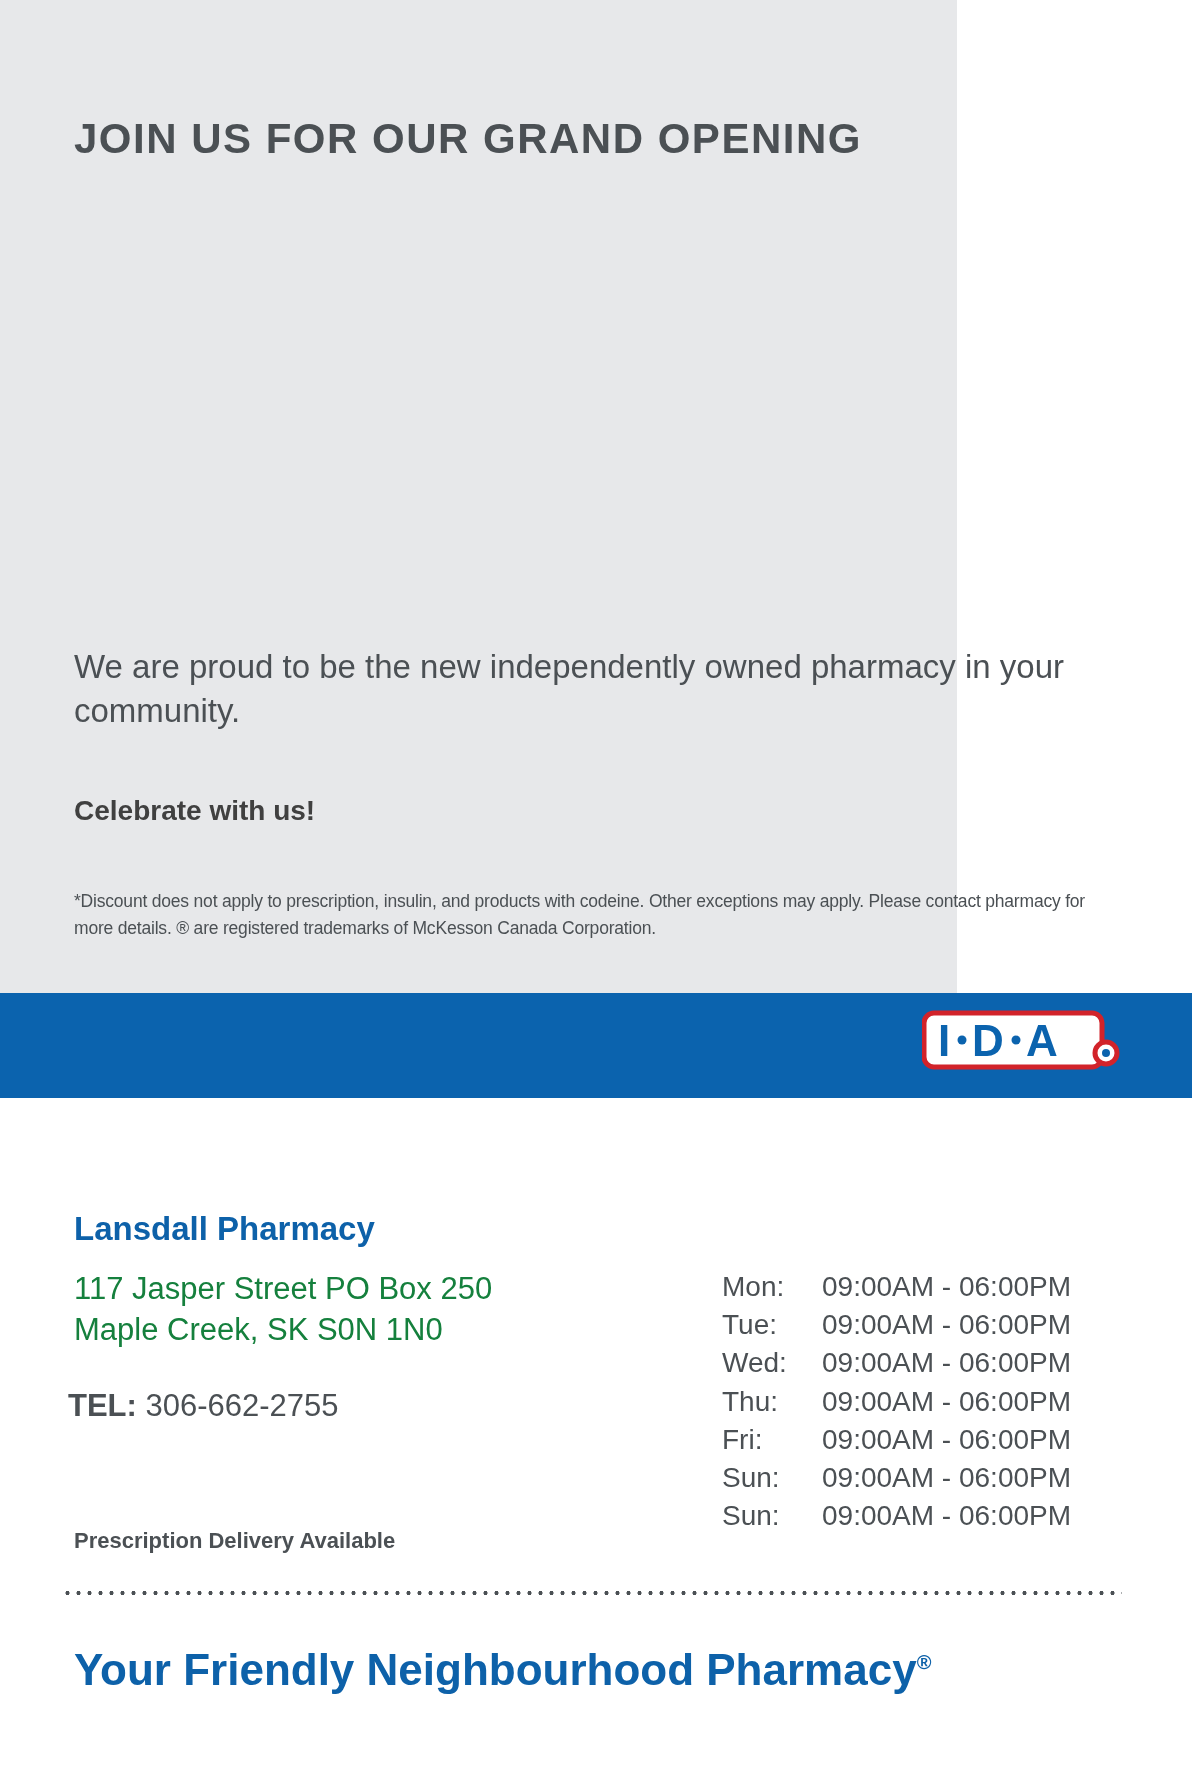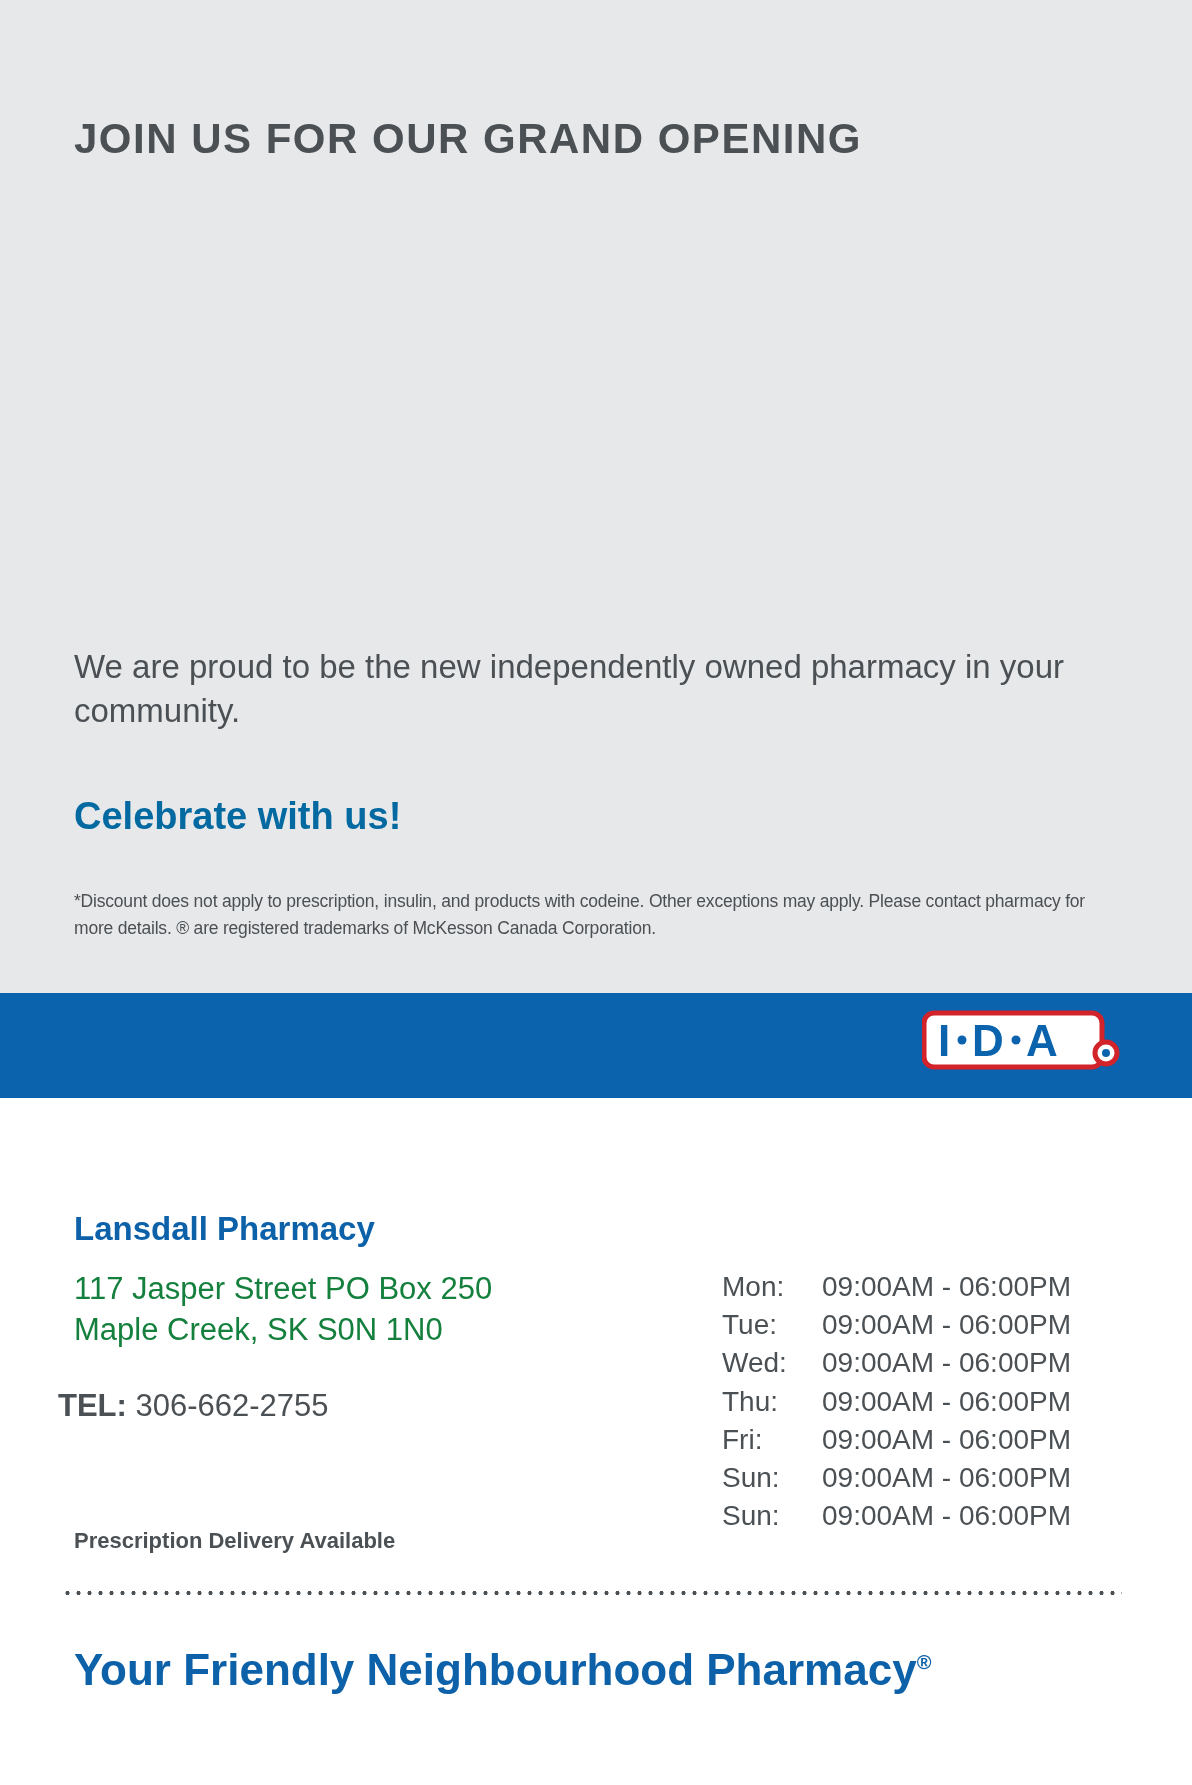--- a/index.html
+++ b/index.html
@@ -18,21 +18,21 @@
     width: 1192px;
     height: 1785px;
     background: #ffffff;
   }
 
   
   .top-panel {
     position: absolute;
     left: 0;
     top: 0;
-    width: 1192px;
+    width: 957px;
     height: 993px;
     background: #e7e8ea;
   }
   .headline {
     position: absolute;
     left: 74px;
     top: 115px;
     font-size: 42px;
     font-weight: bold;
     letter-spacing: 1.5px;
@@ -53,23 +53,23 @@
     width: 1000px;
     font-size: 33px;
     font-weight: normal;
     line-height: 1.32;
     color: #4b5054;
   }
   .celebrate {
     position: absolute;
     left: 74px;
     top: 795px;
-    font-size: 38px;
-    font-weight: bold;
-    color: #0369a1;
+    font-size: 28px;
+    font-weight: bold;
+    color: #404040;
   }
   .disclaimer {
     position: absolute;
     left: 74px;
     top: 888px;
     width: 1046px;
     font-size: 17.5px;
     line-height: 1.55;
     color: #4b5054;
     letter-spacing: -0.2px;
@@ -105,21 +105,21 @@
   .address {
     position: absolute;
     left: 74px;
     top: 1268px;
     font-size: 31px;
     line-height: 1.33;
     color: #15803d;
   }
   .phone-block {
     position: absolute;
-    left: 58px;
+    left: 68px;
     top: 1385px;
     font-size: 31px;
     line-height: 1.33;
     color: #4b5054;
   }
   .phone-block b { font-weight: bold; }
   .delivery {
     position: absolute;
     left: 74px;
     top: 1528px;

